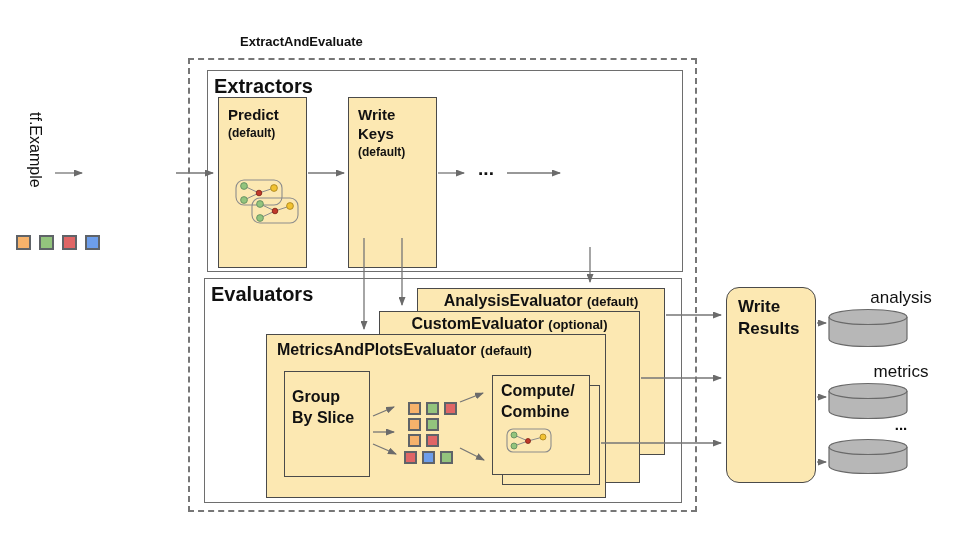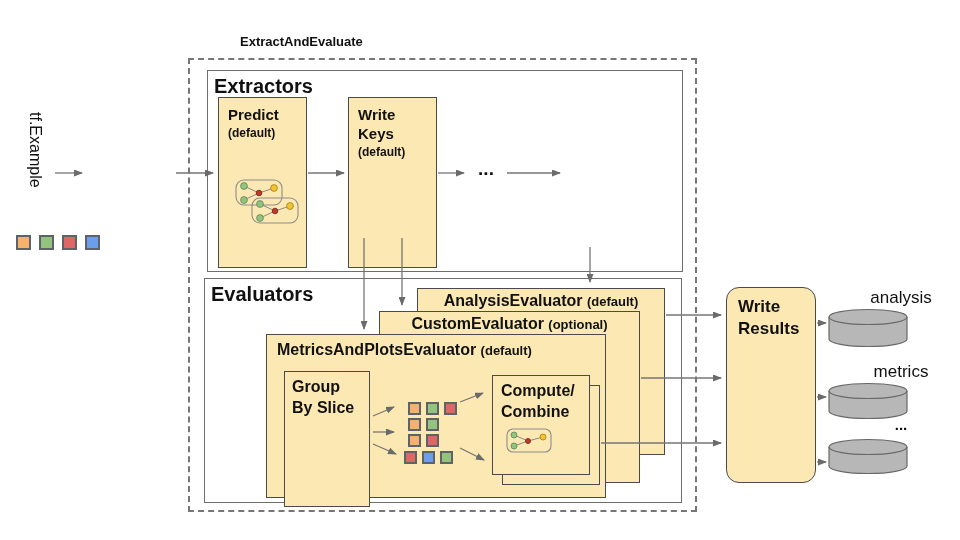--- a/index.html
+++ b/index.html
@@ -59,21 +59,21 @@
   </div>
   <div class="abs tan" style="left:379px;top:311px;width:261px;height:172px;z-index:4;text-align:center;padding-top:3px;">
     <span class="evname">CustomEvaluator</span>
     <span class="evqual">(optional)</span>
   </div>
   <div class="abs tan" style="left:266px;top:334px;width:340px;height:164px;z-index:5;padding:6px 0 0 10px;">
     <span class="evname">MetricsAndPlotsEvaluator</span>
     <span class="evqual">(default)</span>
   </div>
 
-  <div class="abs tan pre" style="left:284px;top:371px;width:86px;height:136px;padding:5px 0 0 7px;font-weight:bold;font-size:16px;line-height:1.3;z-index:6;">Group
+  <div class="abs tan pre" style="left:284px;top:371px;width:86px;height:106px;padding:15px 0 0 7px;font-weight:bold;font-size:16px;line-height:1.3;z-index:6;">Group
 By Slice</div>
   <div class="abs tan" style="left:502px;top:385px;width:98px;height:100px;z-index:6;"></div>
   <div class="abs tan pre" style="left:492px;top:375px;width:98px;height:100px;padding:5px 0 0 8px;font-weight:bold;font-size:16px;line-height:1.3;z-index:7;">Compute/
 Combine</div>
 
   <div>
     <div class="sq c-orange" style="left:408px;top:402px;width:13px;height:13px;z-index:8;"></div>
     <div class="sq c-green" style="left:426px;top:402px;width:13px;height:13px;z-index:8;"></div>
     <div class="sq c-red" style="left:444px;top:402px;width:13px;height:13px;z-index:8;"></div>
     <div class="sq c-orange" style="left:408px;top:418px;width:13px;height:13px;z-index:8;"></div>

